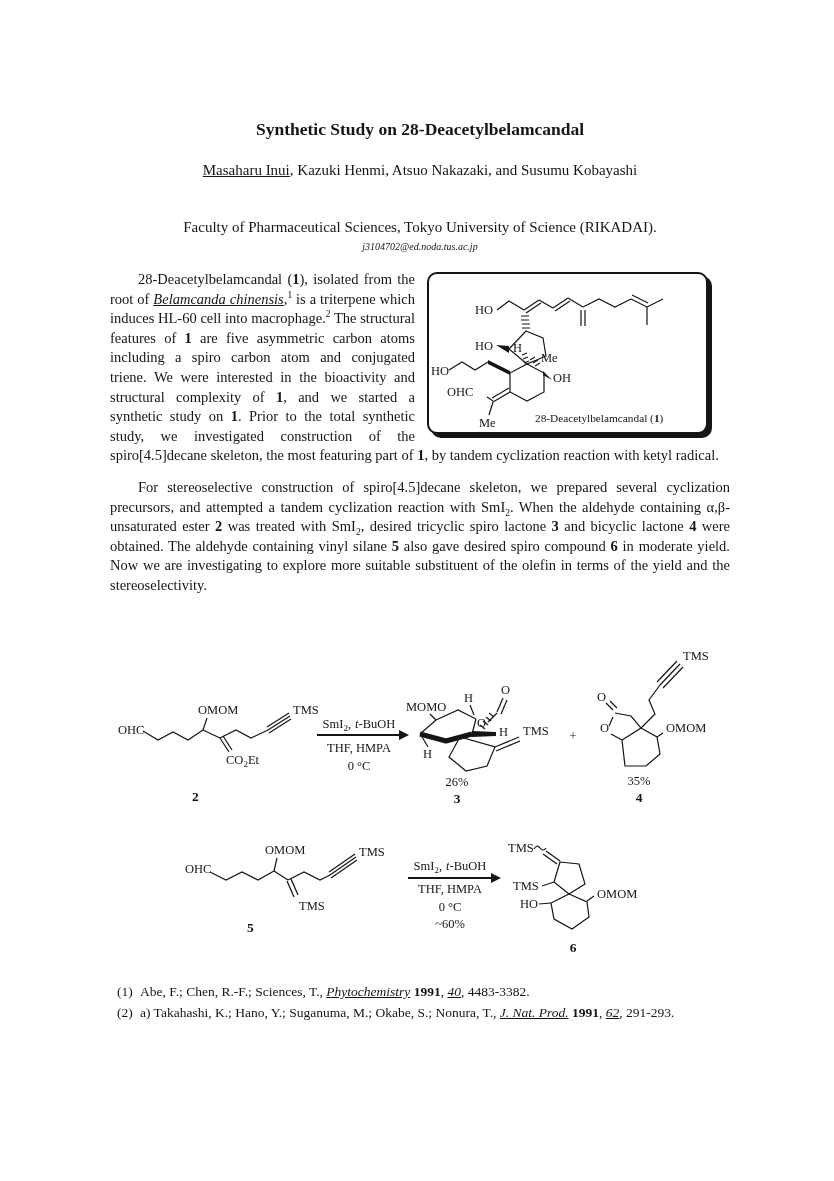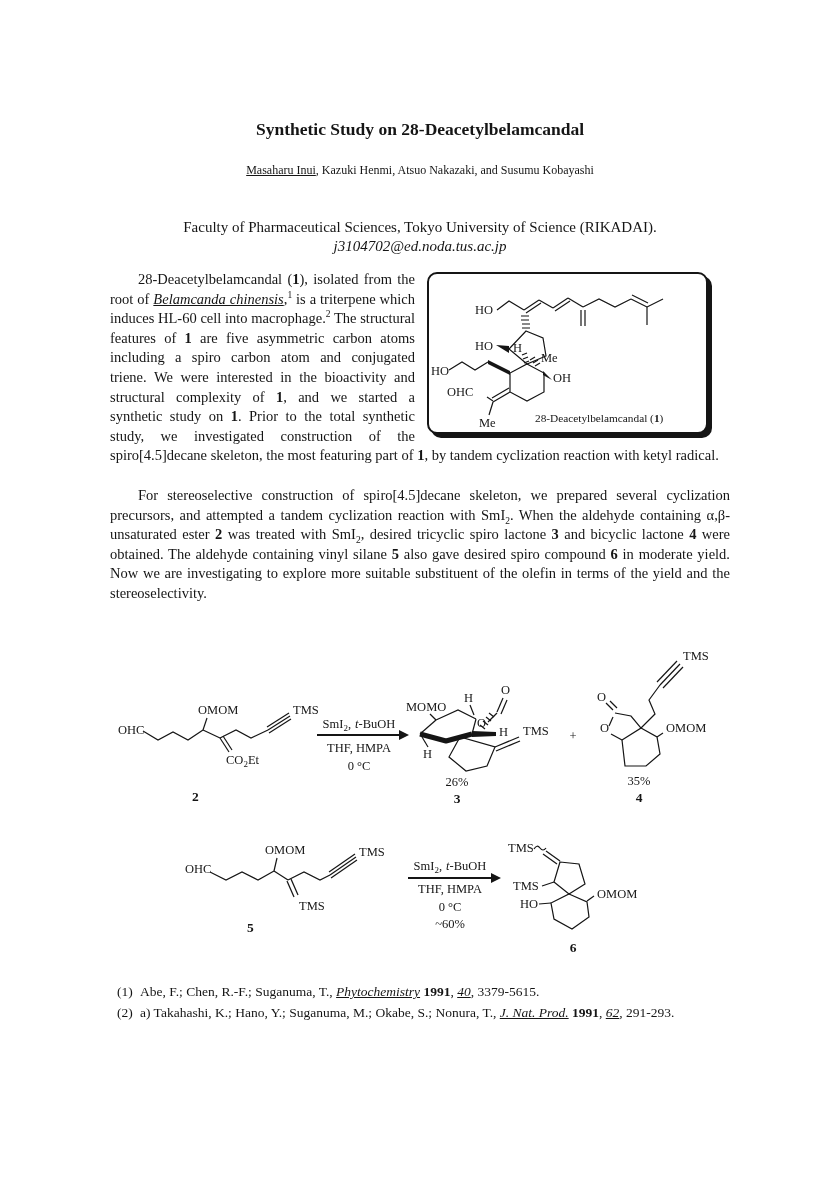--- a/index.html
+++ b/index.html
@@ -6,27 +6,27 @@
   html,body { background:#ffffff; }
   body {
     width:834px; height:1181px; position:relative; overflow:hidden;
     font-family:"Liberation Serif","DejaVu Serif",serif; color:#151515;
   }
   .page { position:absolute; inset:0; background:#ffffff; }
 
   .content { position:absolute; left:110px; top:118px; width:620px; }
 
   .title { font-size:17.5px; font-weight:bold; text-align:center; line-height:22px; }
-  .authors { font-size:12px; text-align:center; margin-top:21px; line-height:19px; }
+  .authors { font-size:15px; text-align:center; margin-top:21px; line-height:19px; }
   .affiliation { font-size:15px; text-align:center; margin-top:38px; line-height:19px; }
-  .email { font-size:15px; font-style:italic; text-align:center; line-height:19px; }
+  .email { font-size:10px; font-style:italic; text-align:center; line-height:19px; }
 
   .body-text { margin-top:14px; font-size:14.5px; line-height:19.6px; text-align:justify; }
   .para { text-indent:28px; }
-  .para + .para { margin-top:20px; }
+  .para + .para { margin-top:12px; }
 
   .rt-i { font-style:italic;text-decoration:underline; }
   .rt-b { font-weight:bold; }
   .rt-u { text-decoration:underline; }
   .rt-sup { vertical-align:super; font-size:9.5px; line-height:0; }
   .rt-sub { vertical-align:sub; font-size:9.5px; line-height:0; }
 
   .figure-box {
     float:right; width:281px; height:162px;
     margin:2px 22px 8px 12px;
@@ -266,16 +266,16 @@
         <line x1="429" y1="64" x2="441" y2="63"></line>
         <path d="M459,54 L477,62 L479,77 L462,89 L444,79 L441,63 Z"></path>
         <line x1="477" y1="61" x2="484" y2="56"></line>
         <text x="487" y="58">OMOM</text>
         <text x="463" y="112" text-anchor="middle" class="svg-bold">6</text>
       </g>
     </svg>
   </div>
 
   <div class="references">
-    <div class="ref-line"><span class="ref-marker">(1)</span><span class="ref-text"><span>Abe, F.; Chen, R.-F.; Suganuma, T., </span><span class="rt-i">Phytochemistry</span><span> </span><span class="rt-b">1991</span><span>, </span><span class="rt-i">40</span><span>, 3379-5615.</span></span></div>
+    <div class="ref-line"><span class="ref-marker">(1)</span><span class="ref-text"><span>Abe, F.; Chen, R.-F.; Sciences, T., </span><span class="rt-i">Phytochemistry</span><span> </span><span class="rt-b">1991</span><span>, </span><span class="rt-i">40</span><span>, 4483-3382.</span></span></div>
     <div class="ref-line"><span class="ref-marker">(2)</span><span class="ref-text"><span>a) Takahashi, K.; Hano, Y.; Suganuma, M.; Okabe, S.; Nonura, T., </span><span class="rt-i">J. Nat. Prod.</span><span> </span><span class="rt-b">1991</span><span>, </span><span class="rt-i">62</span><span>, 291-293.</span></span></div>
   </div>
 </div>
 
 </body></html>

